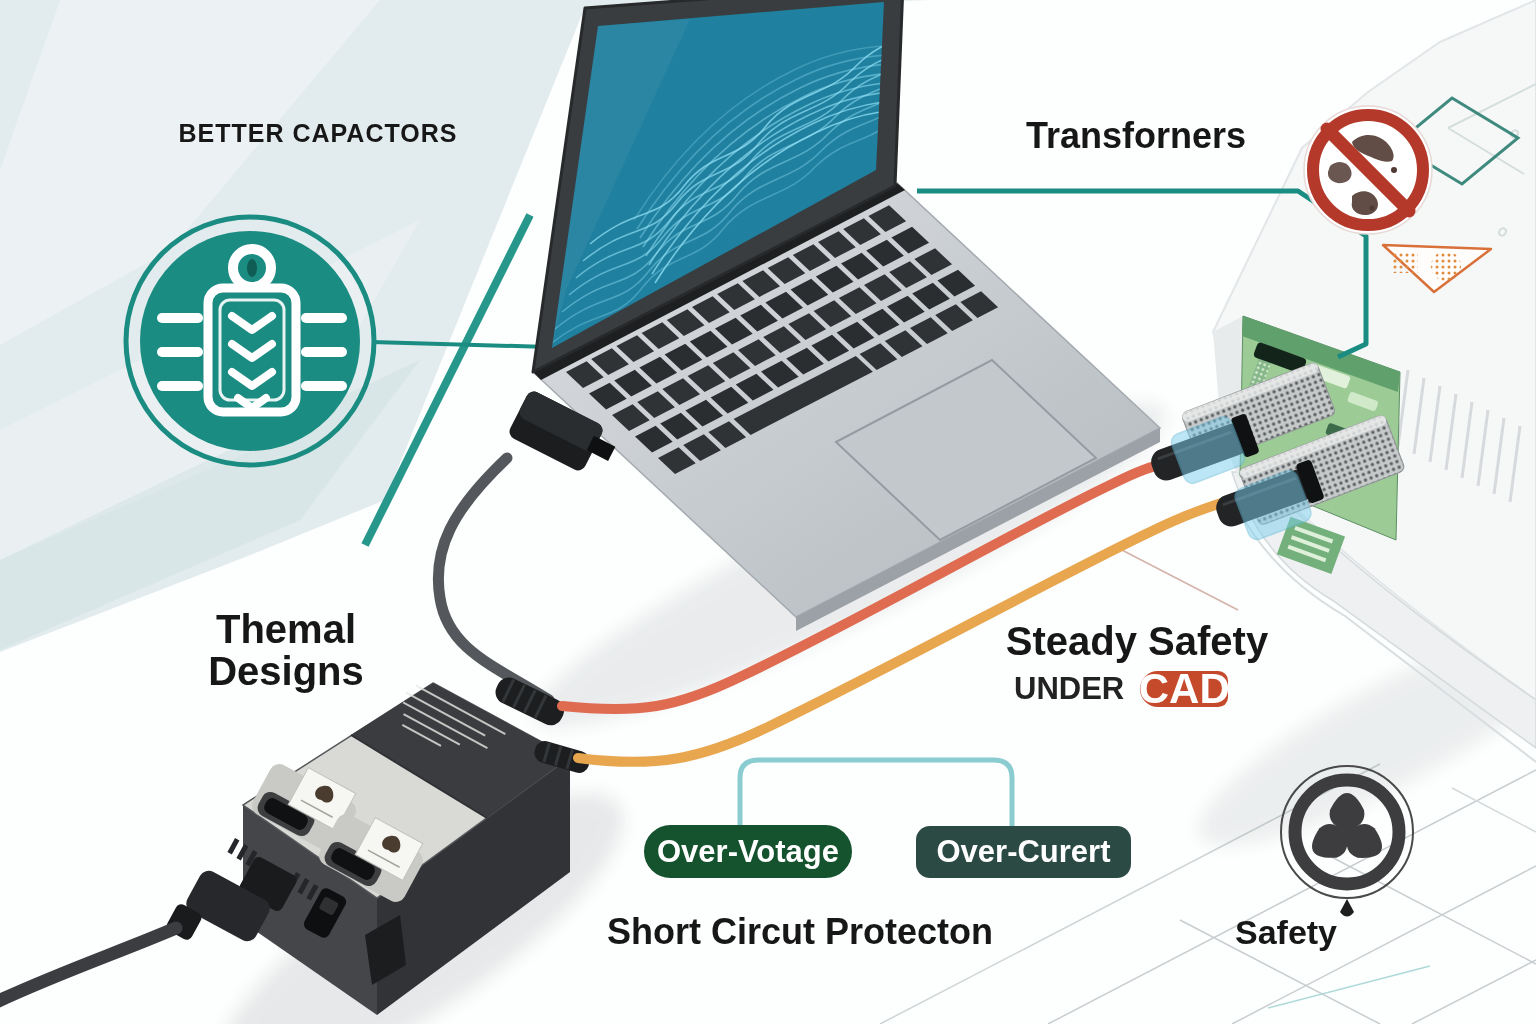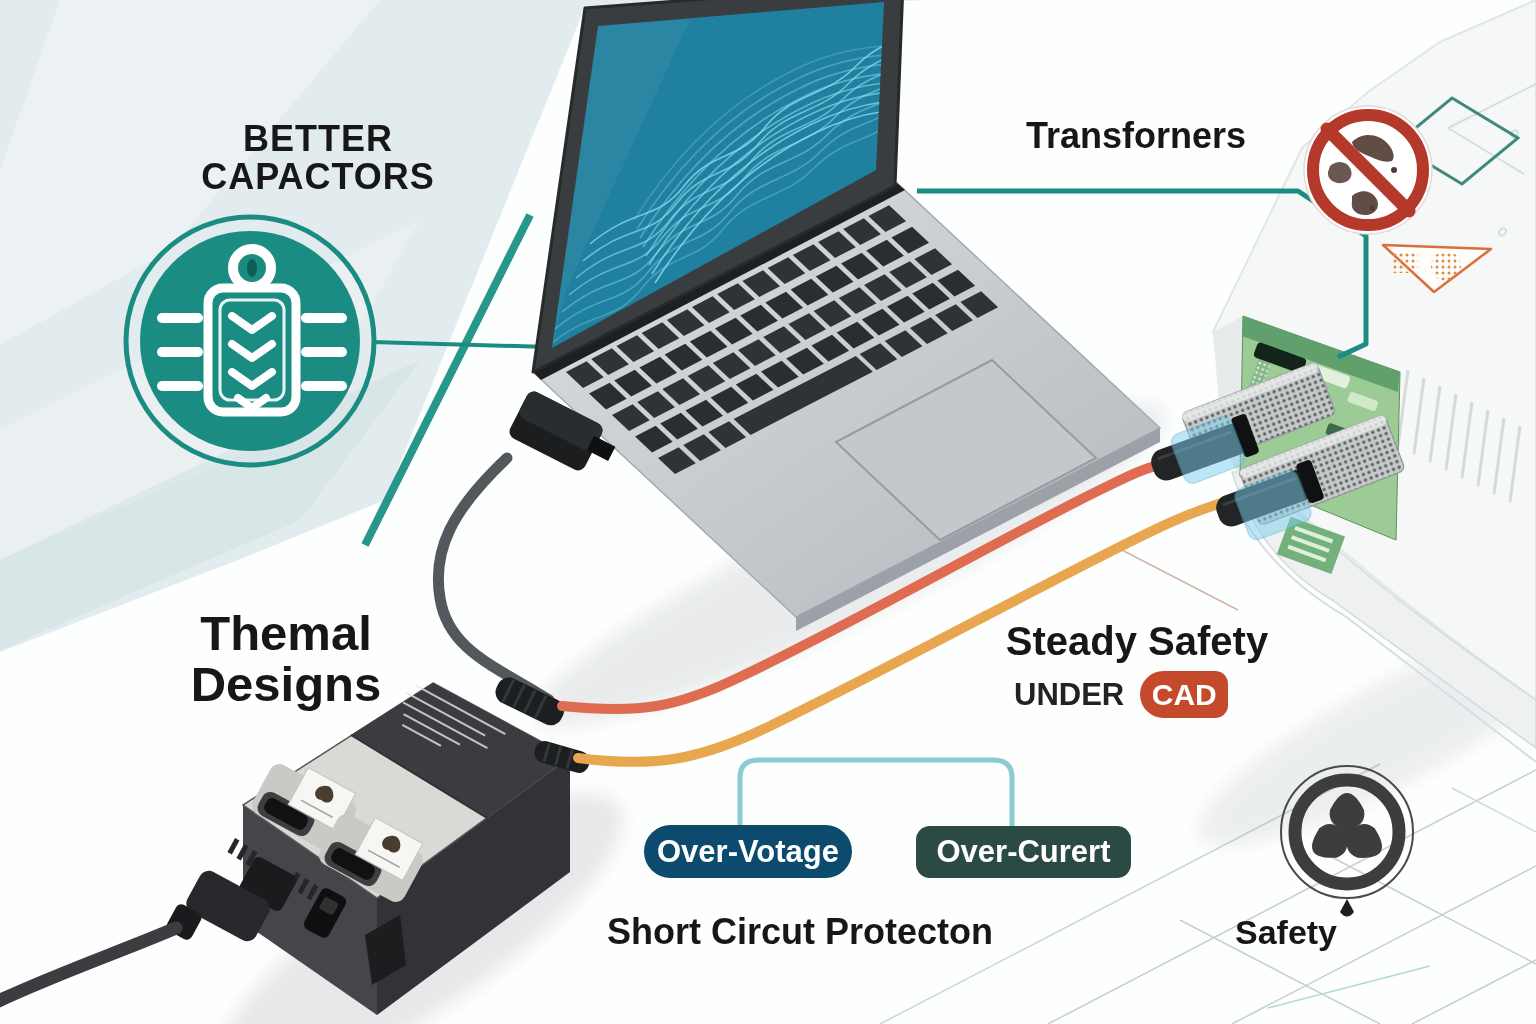--- a/index.html
+++ b/index.html
@@ -1,30 +1,30 @@
 <!DOCTYPE html>
 <html><head>
 <meta charset="utf-8">
 <style>
   html,body{margin:0;padding:0;background:#fff;}
   .stage{position:relative;width:1536px;height:1024px;overflow:hidden;background:#fdfefe;
          font-family:"Liberation Sans",sans-serif;color:#1a1a1a;}
   .stage svg{position:absolute;left:0;top:0;}
   .lbl{position:absolute;font-weight:700;color:#171717;text-align:center;line-height:1.05;}
-  #label-capacitors{left:150px;top:120px;width:336px;font-size:36px;letter-spacing:1px;}
+  #label-capacitors{left:150px;top:120px;width:336px;font-size:25px;letter-spacing:1px;}
   #label-transformers{left:996px;top:117px;width:280px;font-size:36px;}
-  #label-thermal{left:138px;top:608px;width:296px;font-size:49px;}
+  #label-thermal{left:138px;top:608px;width:296px;font-size:40px;}
   #label-steady{left:991px;top:620px;width:292px;font-size:40px;}
   #under-row{position:absolute;left:1014px;top:671px;display:flex;align-items:center;gap:16px;}
   #label-under{font-weight:600;font-size:31px;color:#222;}
-  #badge-cad{width:88px;height:47px;background:#c54a2b;border-radius:24px 13px 13px 24px;
-             display:flex;align-items:center;justify-content:center;color:#fff;font-weight:700;font-size:30px;}
+  #badge-cad{width:88px;height:36px;background:#c54a2b;border-radius:24px 13px 13px 24px;
+             display:flex;align-items:center;justify-content:center;color:#fff;font-weight:700;font-size:42px;}
   .pill{position:absolute;display:flex;align-items:center;justify-content:center;
         color:#fff;font-weight:700;font-size:31px;}
-  #badge-over-voltage{left:644px;top:825px;width:208px;height:53px;background:#0c4a6e;border-radius:27px;}
+  #badge-over-voltage{left:644px;top:825px;width:208px;height:53px;background:#14532d;border-radius:27px;}
   #badge-over-current{left:916px;top:826px;width:215px;height:52px;background:#2c4a44;border-radius:14px;}
   #label-short{left:598px;top:913px;width:404px;font-size:36px;}
   #label-safety{left:1148px;top:914px;width:276px;font-size:34px;line-height:1.1;}
 </style>
 </head>
 <body>
 
 <div class="stage">
 <svg width="1536" height="1024" viewBox="0 0 1536 1024">
   <defs>

